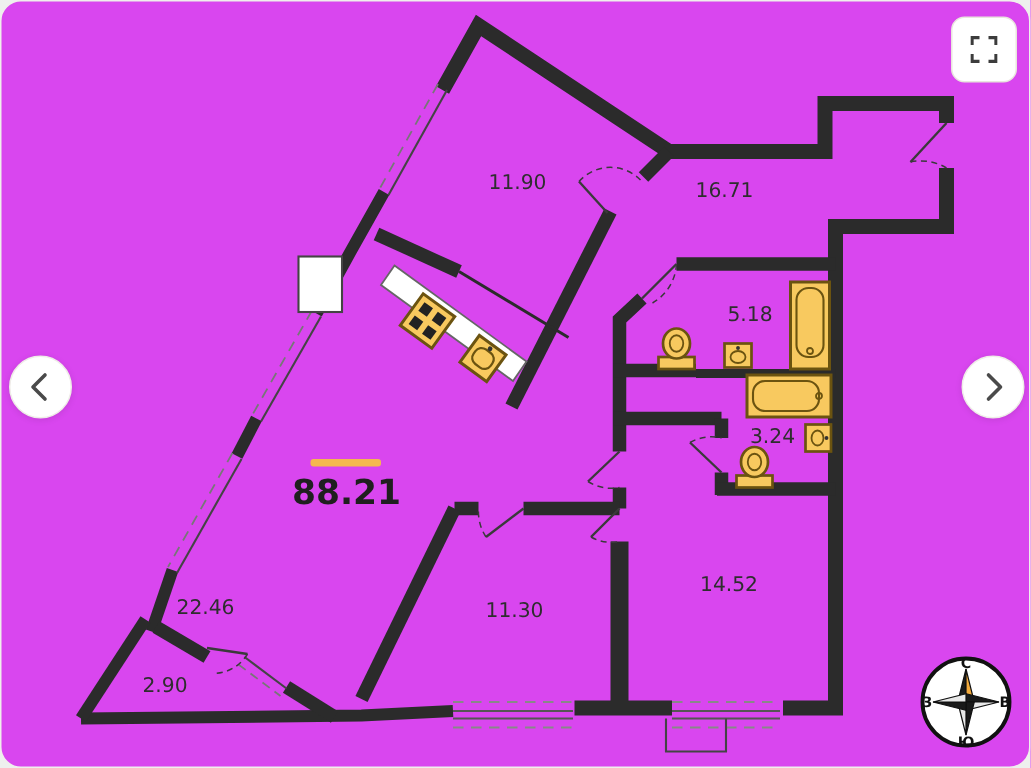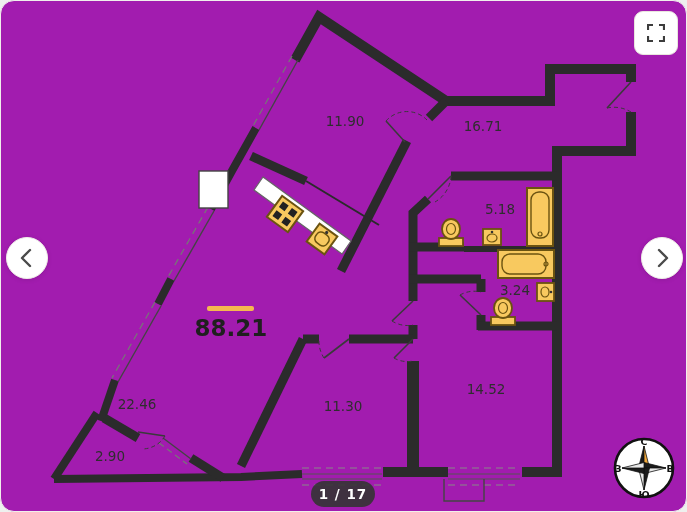--- a/index.html
+++ b/index.html
@@ -1,21 +1,21 @@
 <!DOCTYPE html>
 <html><head>
 <meta charset="utf-8">
 <style>
   html,body{margin:0;padding:0;}
   body{
     width:687px;height:512px;position:relative;overflow:hidden;
     background:#eef0ee;font-family:"DejaVu Sans","Liberation Sans",sans-serif;
   }
   .card{
-    position:absolute;inset:0;background:#a21caf;border-radius:14px;
+    position:absolute;inset:0;background:#d946ef;border-radius:14px;
     border:1px solid #f0efec;
   }
   .plan-wrap{position:absolute;inset:0;}
   svg text{font-family:"DejaVu Sans","Liberation Sans",sans-serif;}
   .room-label{font-size:13.5px;fill:#2e2e2e;}
   .total-label{font-size:23px;font-weight:bold;fill:#1f1f1f;}
   .nav-btn{
     position:absolute;width:40px;height:40px;border-radius:50%;
     background:#fff;border:1px solid #efede8;
     box-shadow:0 1px 5px rgba(0,0,0,.10);
@@ -258,14 +258,13 @@
     <polyline points="23,12 15,20 23,28" fill="none" stroke="#4a4a4a" stroke-width="2.4" stroke-linecap="round" stroke-linejoin="round"></polyline>
   </svg>
 </div>
 
 <div class="nav-btn nav-next">
   <svg width="40" height="40" viewBox="0 0 40 40">
     <polyline points="17,12 25,20 17,28" fill="none" stroke="#4a4a4a" stroke-width="2.4" stroke-linecap="round" stroke-linejoin="round"></polyline>
   </svg>
 </div>
 
-<div class="page-pill">1 / 17</div>
 </div>
 
 </body></html>

